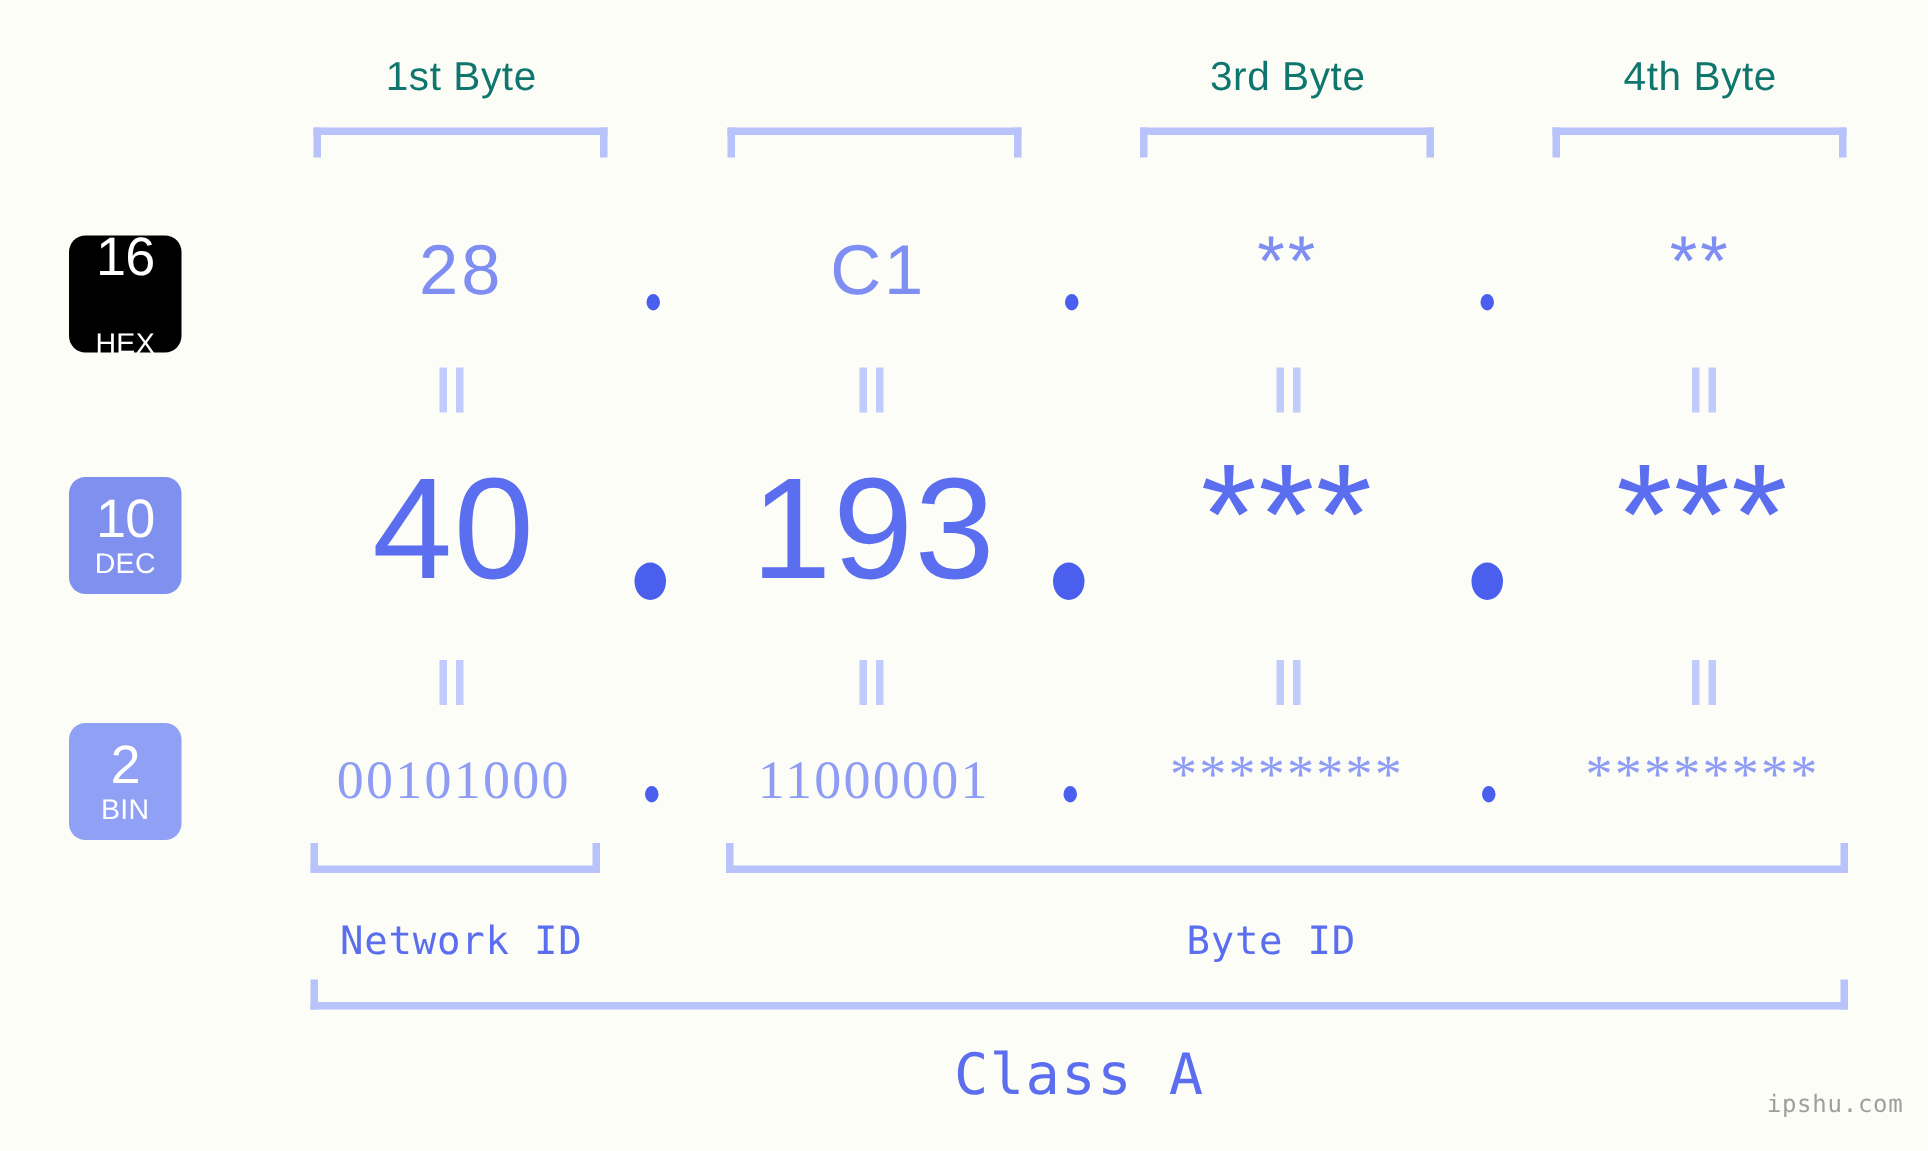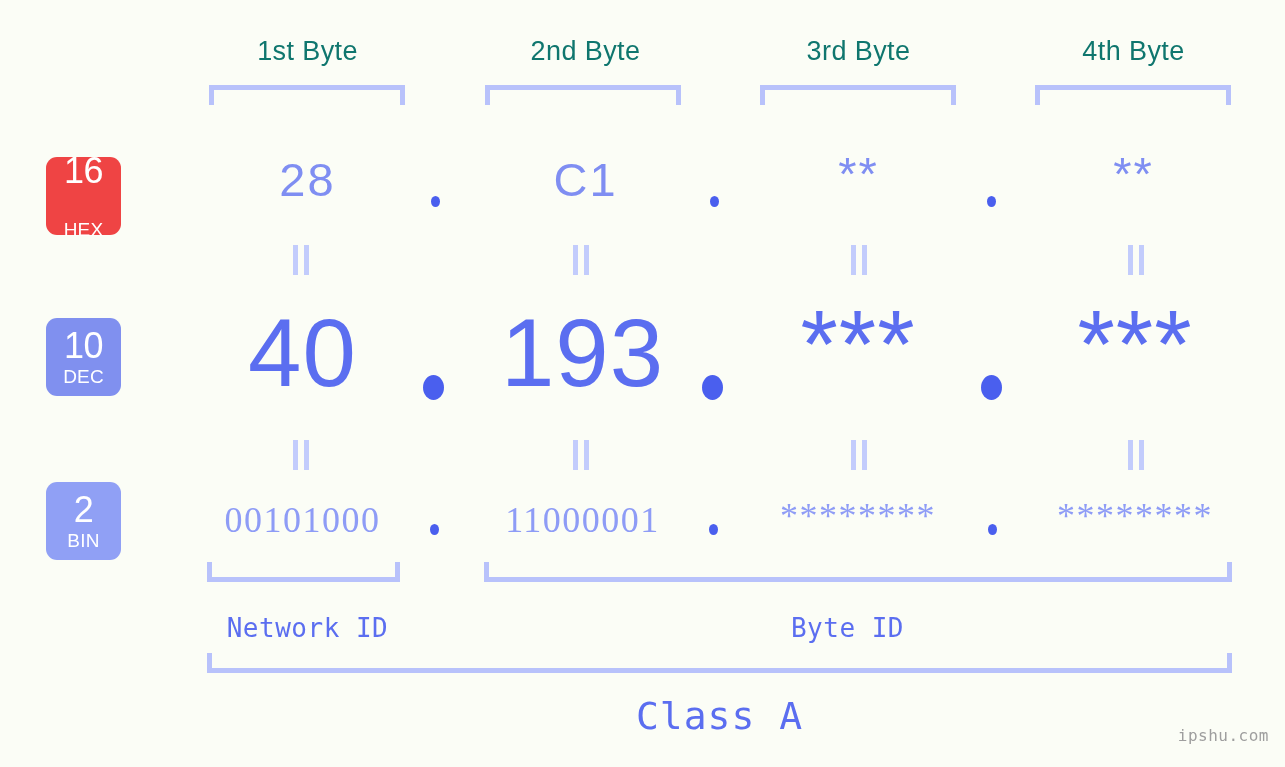--- a/index.html
+++ b/index.html
@@ -134,30 +134,29 @@
     font-family:"DejaVu Sans Mono",monospace;
     letter-spacing:.5px;
   }
 </style>
 </head>
 <body>
 
 <div class="stage">
 
   <div class="byte-head" style="left:200px;top:36px;width:215px;">1st Byte</div>
-  <div class="byte-head" style="left:478px;top:36px;width:215px;">2nd Byte</div>
   <div class="byte-head" style="left:755px;top:36px;width:207px;">3rd Byte</div>
   <div class="byte-head" style="left:1030px;top:36px;width:207px;">4th Byte</div>
 
   <div class="bracket down" style="left:209px;top:85px;width:196px;"></div>
   <div class="bracket down" style="left:485px;top:85px;width:196px;"></div>
   <div class="bracket down" style="left:760px;top:85px;width:196px;"></div>
   <div class="bracket down" style="left:1035px;top:85px;width:196px;"></div>
 
-  <div class="badge" style="left:46px;top:157px;background:#ef4444;gap:28px;">
+  <div class="badge" style="left:46px;top:157px;background:#000000;gap:28px;">
     <span class="num">16</span>
     <span class="sys">HEX</span>
   </div>
 
   <div class="hexrow">
     <div class="cell" style="left:200px;top:156px;width:215px;">28</div>
     <div class="cell" style="left:478px;top:156px;width:215px;">C1</div>
     <div class="cell" style="left:755px;top:150px;width:207px;">**</div>
     <div class="cell" style="left:1030px;top:150px;width:207px;">**</div>
   </div>

